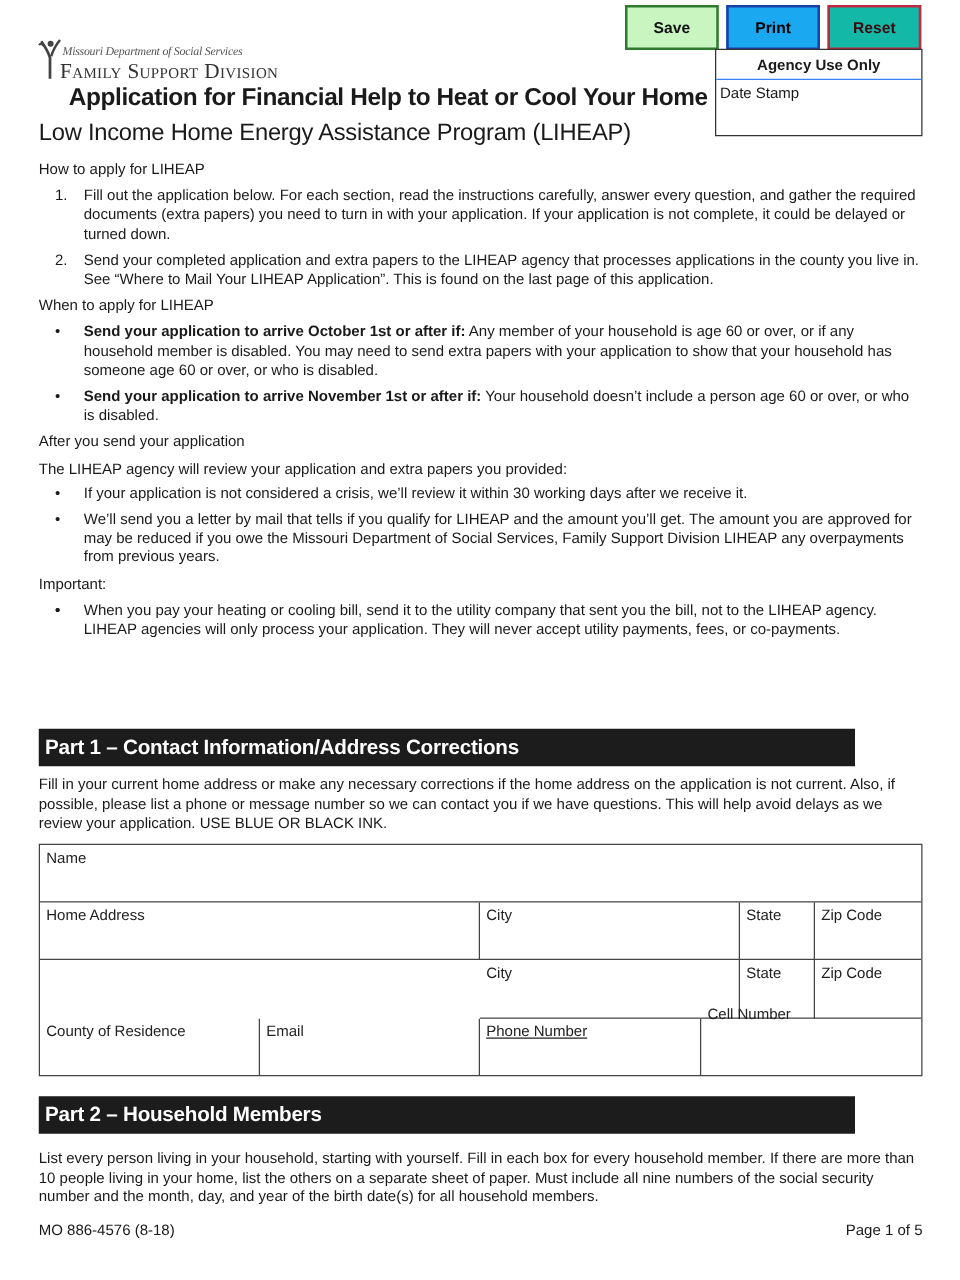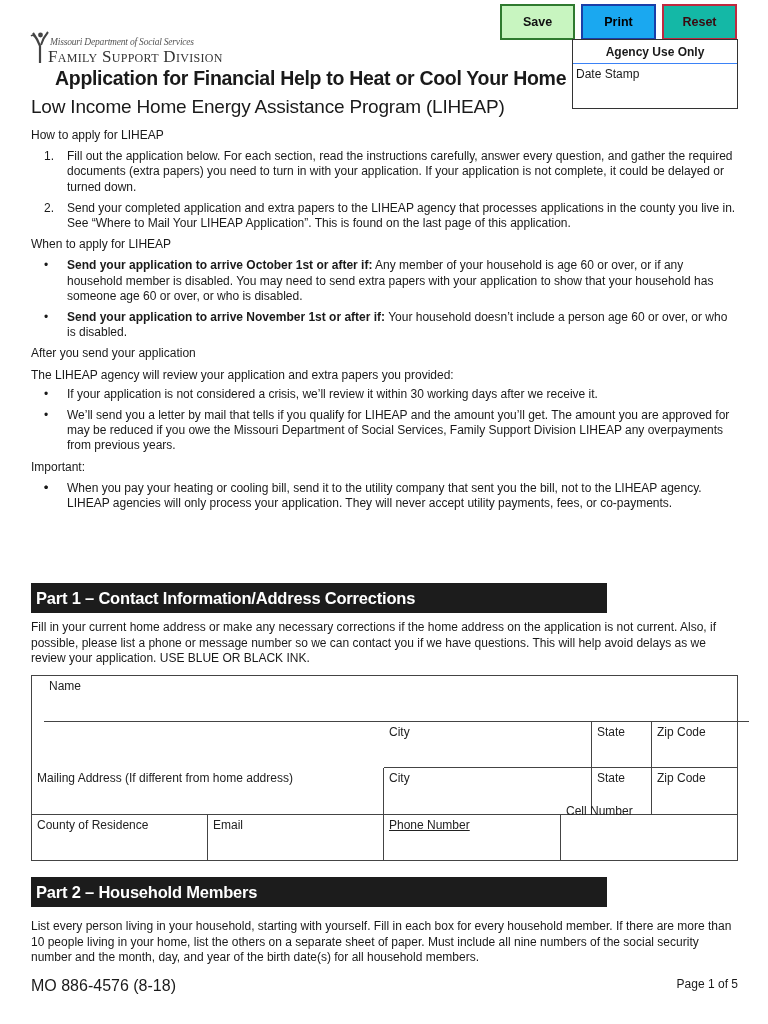--- a/index.html
+++ b/index.html
@@ -29,33 +29,33 @@
 
   .content { position: absolute; left: 31px; top: 128px; width: 707px; font-size: 12px; line-height: 15.2px; }
   .h { font-weight: normal; font-size: 12px; margin-bottom: 6px; }
   .para { margin-bottom: 2px; }
   ol.steps, ul.bul { list-style: none; }
   ol.steps li, ul.bul li { position: relative; padding-left: 36px; margin-bottom: 6px; }
   ol.steps li .num { position: absolute; left: 13px; top: 0; }
   ul.bul li .dot { position: absolute; left: 13px; top: 0; font-size: 12px; }
   .blk { margin-bottom: 4px; }
 
-  .section-bar { position: absolute; left: 31px; width: 576px; height: 30px; background: #1c1c1c; color: #fff; font-size: 16.5px; font-weight: bold; display: flex; align-items: center; padding-left: 5px; letter-spacing: -0.2px; }
+  .section-bar { position: absolute; left: 31px; width: 653px; height: 30px; background: #1c1c1c; color: #fff; font-size: 16.5px; font-weight: bold; display: flex; align-items: center; padding-left: 5px; letter-spacing: -0.2px; }
   .sec1 { top: 583px; }
   .sec2 { top: 877px; }
   .sec-text { position: absolute; left: 31px; width: 707px; font-size: 12px; line-height: 15.5px; }
   .sec1-text { top: 620px; }
   .sec2-text { top: 919px; }
 
   .form-table { position: absolute; left: 31px; top: 675px; width: 707px; height: 186px; border: 1px solid #444; }
   .cell { position: absolute; border-right: 1px solid #444; border-bottom: 1px solid #444; font-size: 12px; padding: 3px 0 0 5px; color: #222; }
   .cell.last { border-right: none; }
   .cell.bottom { border-bottom: none; }
 
-  .footer-left { position: absolute; left: 31px; top: 977px; font-size: 16px; }
+  .footer-left { position: absolute; left: 31px; top: 977px; font-size: 12px; }
   .footer-right { position: absolute; right: 30px; top: 977px; font-size: 12px; }
 </style>
 </head>
 <body>
 
 <div class="topbtn btn-save">Save</div>
 <div class="topbtn btn-print">Print</div>
 <div class="topbtn btn-reset">Reset</div>
 
 <div class="logo">
@@ -125,27 +125,27 @@
       <span>When you pay your heating or cooling bill, send it to the utility company that sent you the bill, not to the LIHEAP agency. LIHEAP agencies will only process your application. They will never accept utility payments, fees, or co-payments.</span>
     </li>
   </ul>
 </div>
 
 <div class="section-bar sec1">Part 1 – Contact Information/Address Corrections</div>
 <div class="sec-text sec1-text">Fill in your current home address or make any necessary corrections if the home address on the application is not current. Also, if possible, please list a phone or message number so we can contact you if we have questions. This will help avoid delays as we review your application. USE BLUE OR BLACK INK.</div>
 
 <div class="form-table">
 
-  <div class="cell last" style="left:12px;top:0;width:705px;height:46px;">Name</div>
+  <div class="cell last" style="left:0;top:0;width:705px;height:46px;">Name</div>
 
+  <div class="cell" style="left:0;top:46px;width:352px;height:46px;">Home Address</div>
   <div class="cell" style="left:352px;top:46px;width:208px;height:46px;">City</div>
   <div class="cell" style="left:560px;top:46px;width:60px;height:46px;">State</div>
   <div class="cell last" style="left:620px;top:46px;width:85px;height:46px;">Zip Code</div>
 
-  <div class="cell" style="left:0;top:92px;width:352px;height:47px;">Mailing Address (If different from home address)</div>
   <div class="cell" style="left:352px;top:92px;width:208px;height:47px;">City</div>
   <div class="cell" style="left:560px;top:92px;width:60px;height:47px;">State</div>
   <div class="cell last" style="left:620px;top:92px;width:85px;height:47px;">Zip Code</div>
 
   <div class="cell bottom" style="left:0;top:139px;width:176px;height:45px;">County of Residence</div>
   <div class="cell bottom" style="left:176px;top:139px;width:176px;height:45px;">Email</div>
   <div class="cell bottom" style="left:352px;top:139px;width:177px;height:45px;text-decoration:underline;">Phone Number</div>
   <div class="cell bottom last" style="left:529px;top:125px;width:176px;height:45px;">Cell Number</div>
 </div>
 

